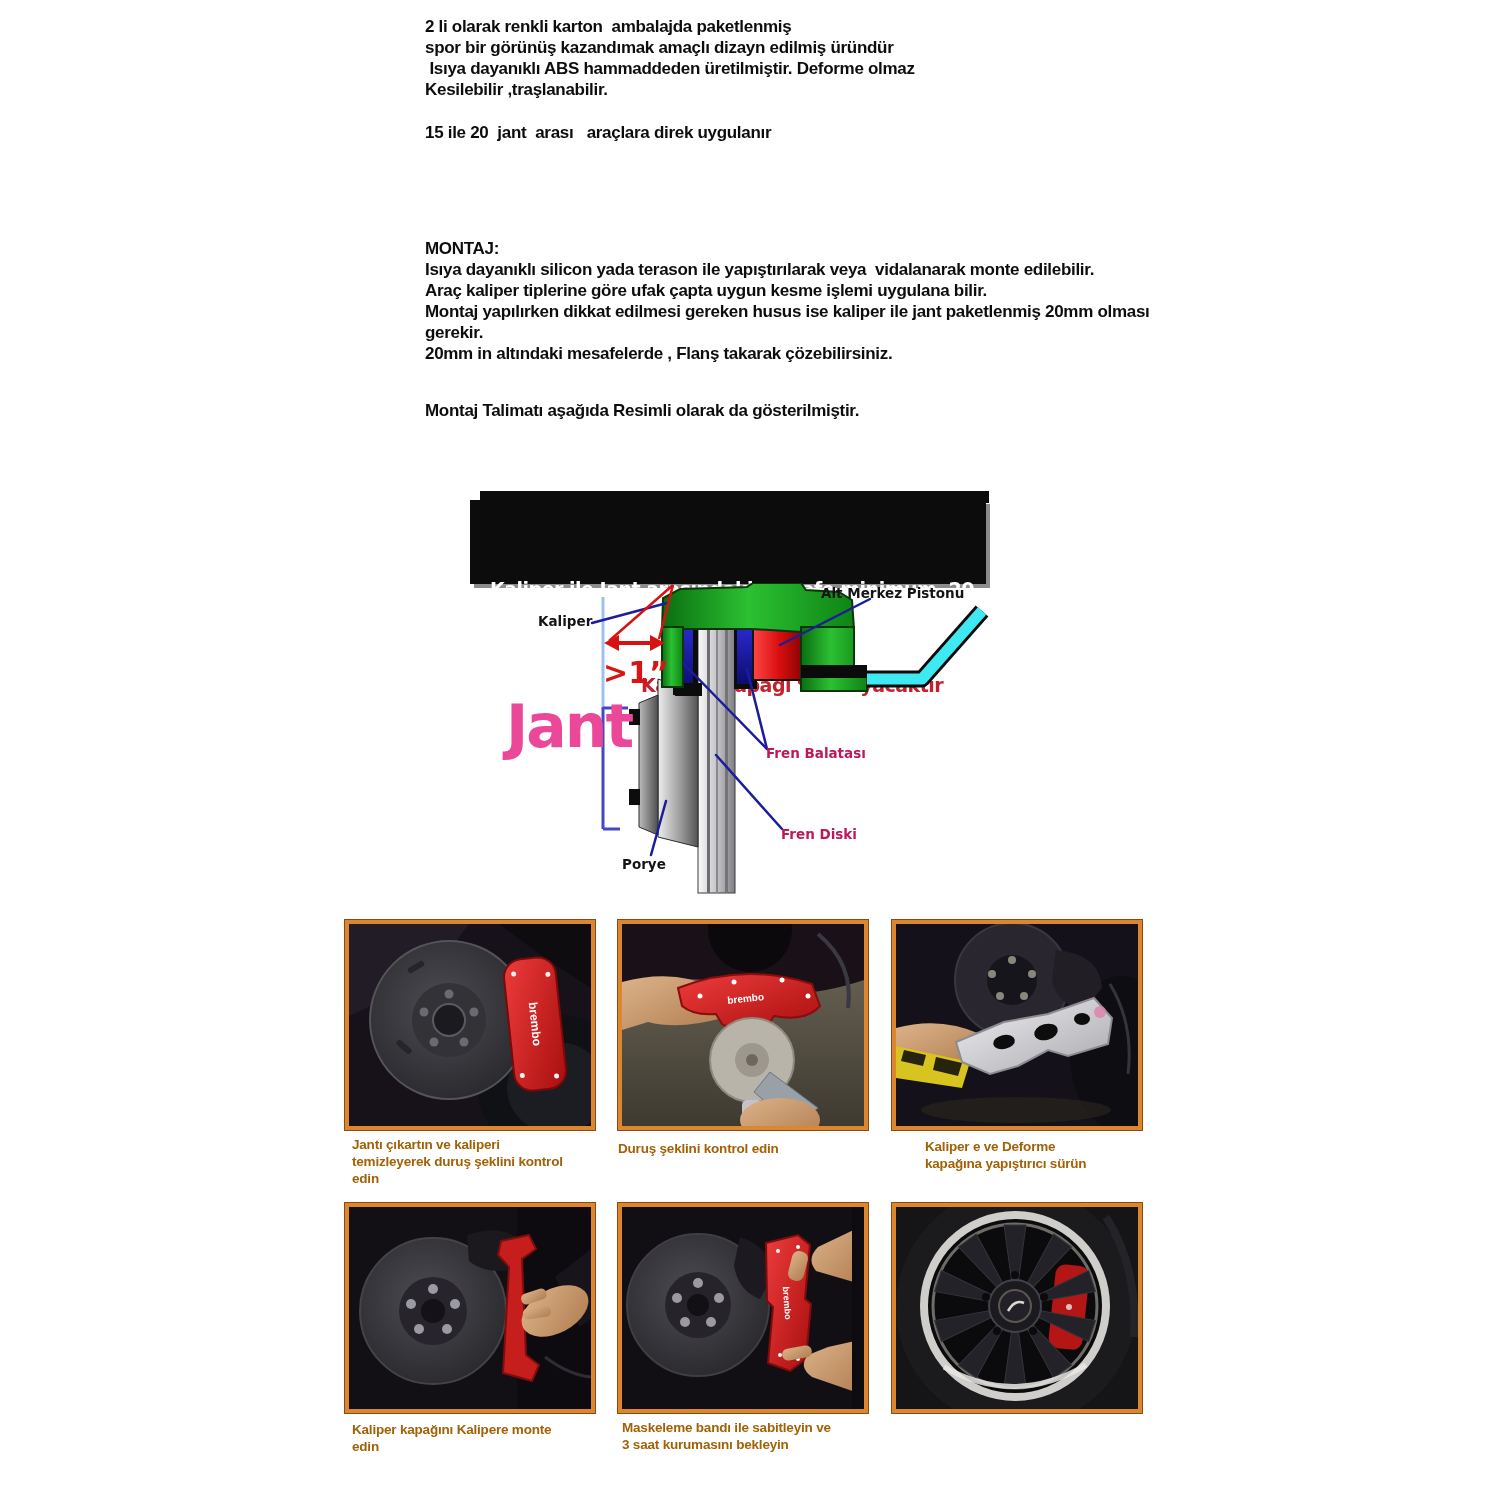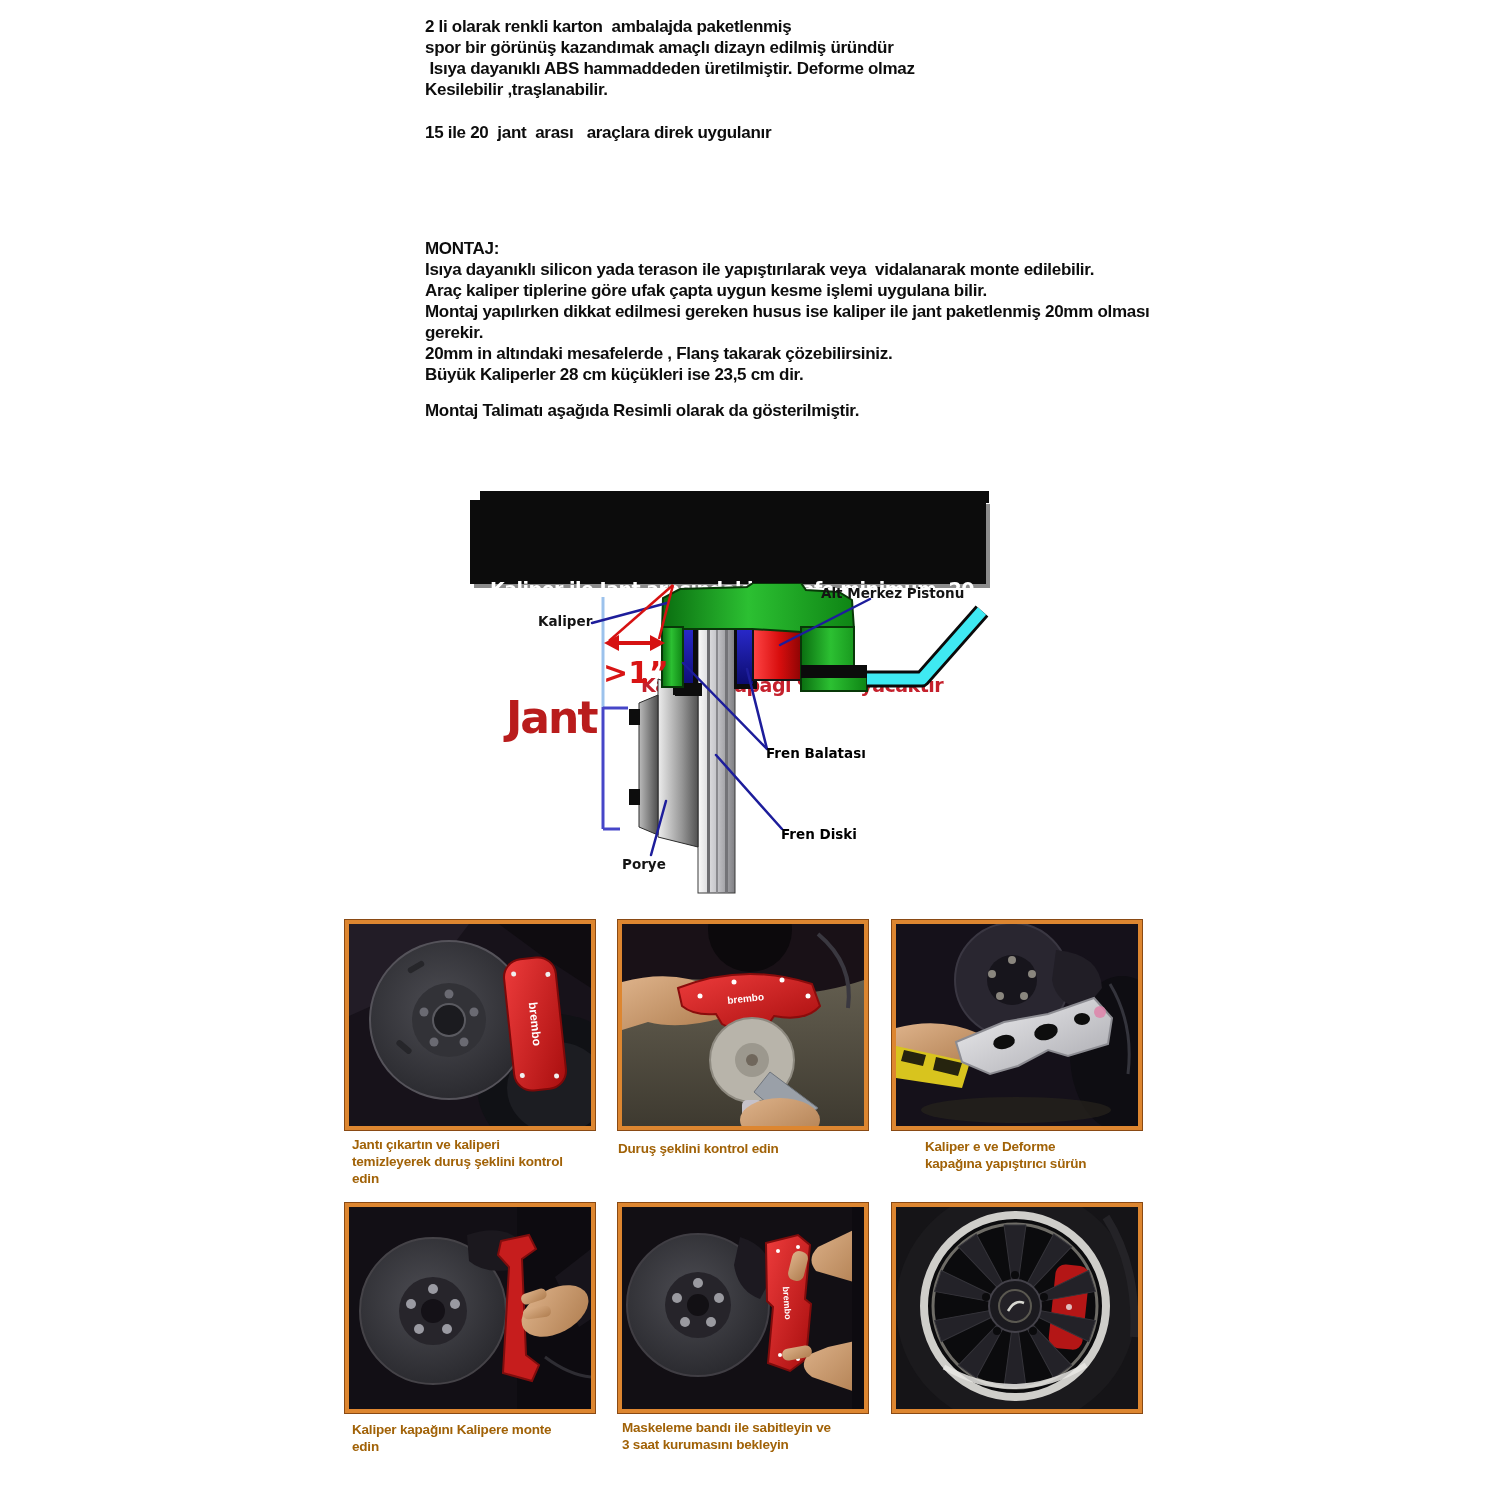--- a/index.html
+++ b/index.html
@@ -11,24 +11,24 @@
   .tblock{position:absolute;}
   
   .banner{position:absolute;left:470px;top:500px;width:516px;height:84px;background:#0c0c0c;
           box-sizing:border-box;box-shadow:4px 4px 0 rgba(0,0,0,0.45);}
   .banner::before{content:"";position:absolute;left:10px;top:-9px;right:-3px;height:12px;background:#0c0c0c;}
   .banner-text{position:absolute;left:20px;top:9px;font-family:"DejaVu Sans","Liberation Sans",sans-serif;
           font-weight:bold;font-size:19px;line-height:32px;color:#ffffff;white-space:pre;letter-spacing:-0.5px;}
   .banner-red{color:#c5202c;margin-left:16px;}
   
   .dlabel{position:absolute;font-family:"DejaVu Sans","Liberation Sans",sans-serif;font-weight:bold;
-          font-size:13.5px;color:#000000;white-space:pre;}
+          font-size:13.5px;color:#be185d;white-space:pre;}
   .dlabel-black{color:#141414;}
   .jant-label{position:absolute;font-family:"DejaVu Sans","Liberation Sans",sans-serif;font-weight:bold;
-          font-size:44px;color:#b91c1c;letter-spacing:-2px;line-height:1;}
+          font-size:60px;color:#ec4899;letter-spacing:-2px;line-height:1;}
   .gap-label{position:absolute;font-family:"DejaVu Sans","Liberation Sans",sans-serif;font-weight:bold;
           font-size:30px;color:#d81414;line-height:1;}
   
   .photo{position:absolute;width:250px;height:210px;border:4px solid #dd8630;outline:1px solid #8a4a14;
          box-sizing:border-box;background:#111;}
   .photo svg{display:block;width:100%;height:100%;}
   .caption{position:absolute;font-weight:bold;color:#a16207;font-size:13.5px;line-height:17px;
            letter-spacing:-0.2px;}
   .caption .cl{display:block;white-space:pre;}
   .caption-center{text-align:left;width:250px;}
@@ -100,21 +100,20 @@
   </div>
   <div class="bline abs" style="left:385px;top:122px">15 ile 20  jant  arası   araçlara direk uygulanır</div>
 
   <div class="tblock" style="left:385px;top:238px">
     <div class="bline">MONTAJ:</div>
     <div class="bline">Isıya dayanıklı silicon yada terason ile yapıştırılarak veya  vidalanarak monte edilebilir.</div>
     <div class="bline">Araç kaliper tiplerine göre ufak çapta uygun kesme işlemi uygulana bilir.</div>
     <div class="bline">Montaj yapılırken dikkat edilmesi gereken husus ise kaliper ile jant paketlenmiş 20mm olması</div>
     <div class="bline">gerekir.</div>
     <div class="bline">20mm in altındaki mesafelerde , Flanş takarak çözebilirsiniz.</div>
-    <div class="bline">Büyük Kaliperler 28 cm küçükleri ise 23,5 cm dir.</div>
   </div>
   <div class="bline abs" style="left:385px;top:400px">Montaj Talimatı aşağıda Resimli olarak da gösterilmiştir.</div>
 
   <div class="banner">
     <div class="banner-text">
       <div>Kaliper ile Jant arasındaki mesafe minimum  20</div>
       <div><span>mm olmalıdır</span><span class="banner-red">Kaliper Kapağı %99 uyacaktır</span></div>
     </div>
   </div>
 

